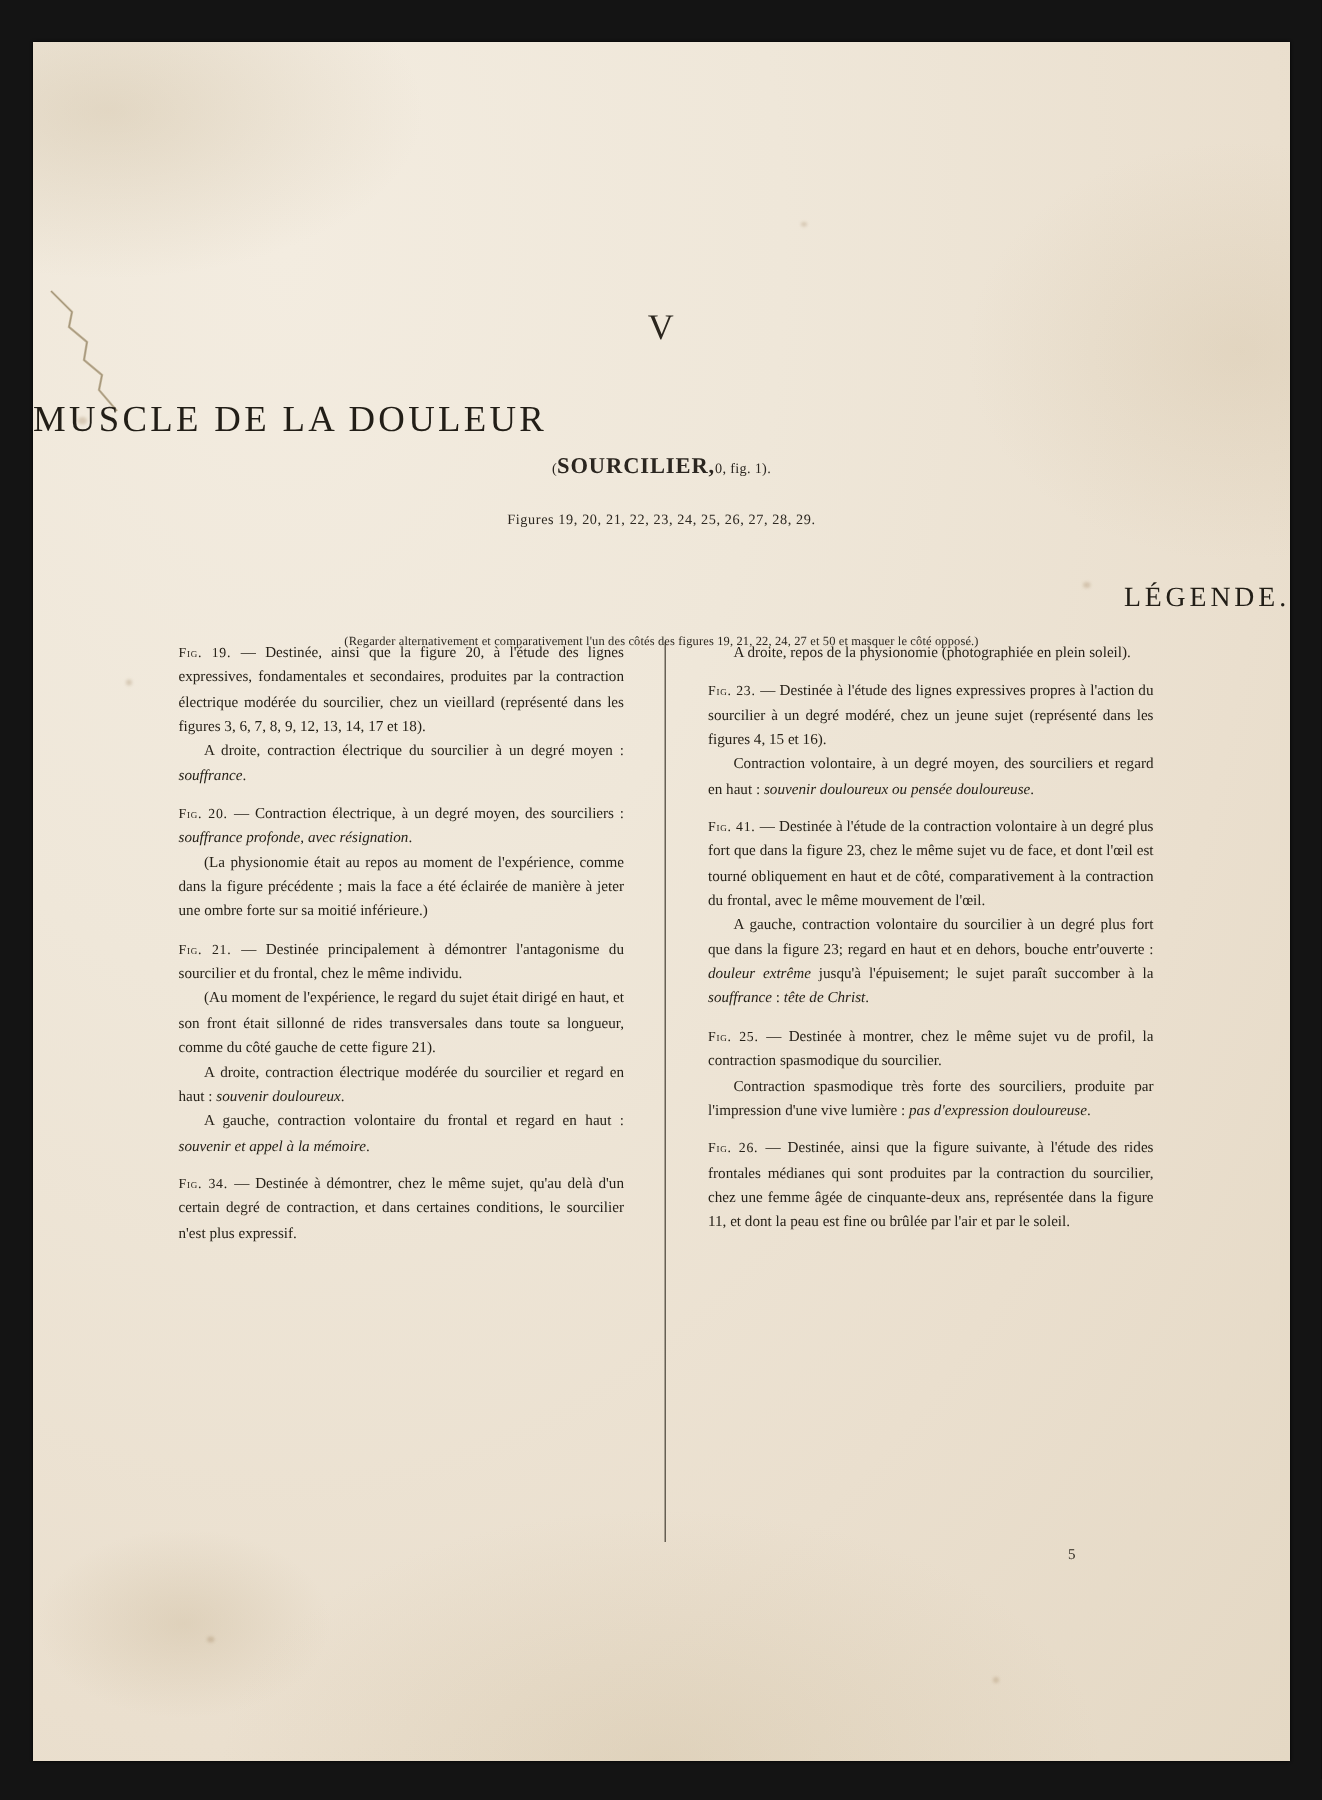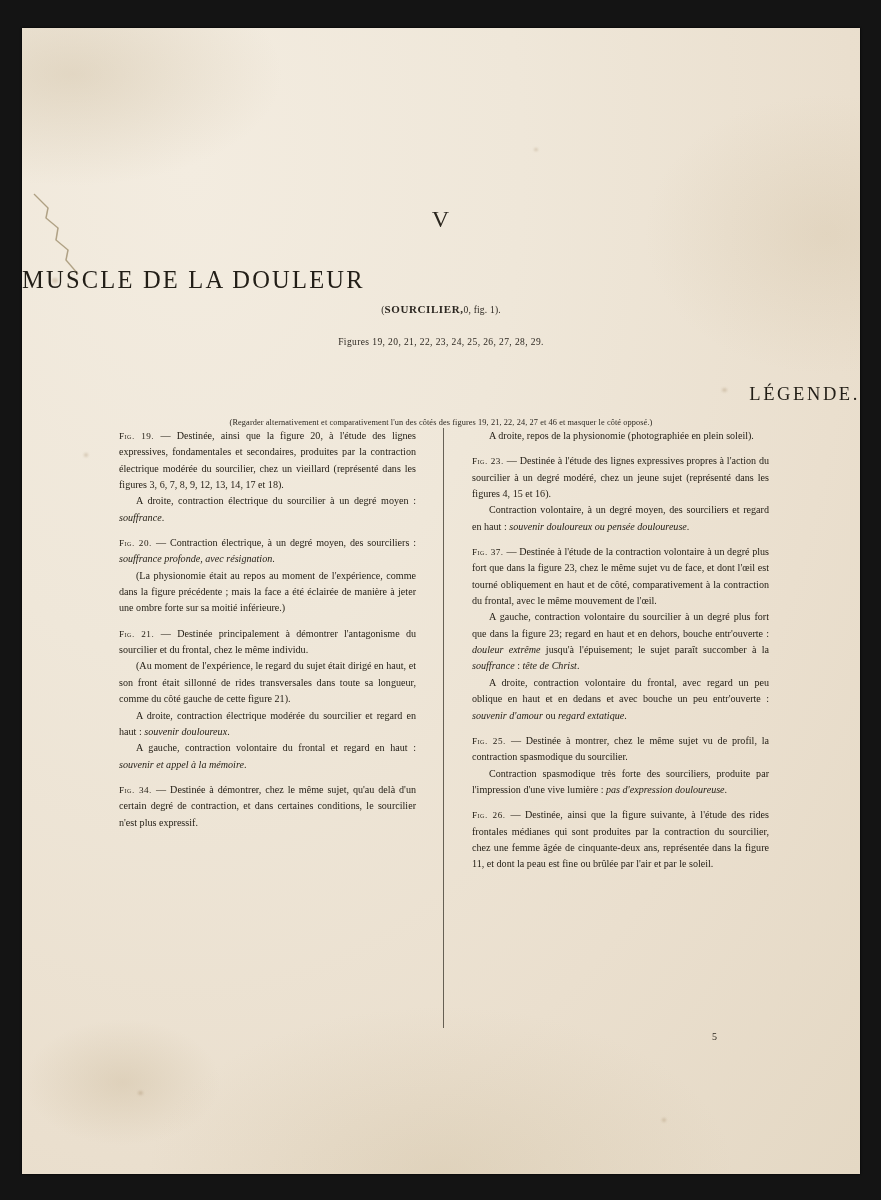--- a/index.html
+++ b/index.html
@@ -85,21 +85,21 @@
     color: #221e17;
   }
   .subtitle {
     text-align: center;
     font-size: 9.5px;
     margin-top: 9px;
     letter-spacing: 0.2px;
     color: #2b2620;
   }
   .subtitle .sc {
-    font-size: 11px;
+    font-size: 15px;
     font-weight: bold;
     letter-spacing: 0.6px;
   }
   .figline {
     text-align: center;
     font-size: 9.5px;
     margin-top: 22px;
     letter-spacing: 0.4px;
     color: #2c2720;
   }
@@ -189,21 +189,21 @@
       <div class="title">MUSCLE DE LA DOULEUR</div>
 
       <div class="subtitle">
         <span>(</span><span class="sc">SOURCILIER,</span><span>0, fig. 1).</span>
       </div>
 
       <div class="figline">Figures 19, 20, 21, 22, 23, 24, 25, 26, 27, 28, 29.</div>
 
       <div class="legende">LÉGENDE.</div>
 
-      <div class="legende-note">(Regarder alternativement et comparativement l'un des côtés des figures 19, 21, 22, 24, 27 et 46 et masquer le côté opposé.)</div>
+      <div class="legende-note">(Regarder alternativement et comparativement l'un des côtés des figures 19, 21, 22, 24, 27 et 50 et masquer le côté opposé.)</div>
 
       <div id="cols">
         <div class="divider"></div>
         <div class="col" id="col-left">
             <div class="entry">
               <p><span class="fignum">Fig. 19. </span><span>— Destinée, ainsi que la figure 20, à l'étude des lignes expressives, fondamentales et secondaires, produites par la contraction électrique modérée du sourcilier, chez un vieillard (représenté dans les figures 3, 6, 7, 8, 9, 12, 13, 14, 17 et 18).</span></p>
               <p class="ind">A droite, contraction électrique du sourcilier à un degré moyen : <em>souffrance</em>.</p>
             </div>
             <div class="entry">
               <p><span class="fignum">Fig. 20. </span><span>— Contraction électrique, à un degré moyen, des sourciliers : <em><em>souffrance</em> profonde, avec résignation</em>.</span></p>
@@ -221,23 +221,22 @@
           </div>
         <div class="col" id="col-right">
             <div class="entry">
               <p class="ind">A droite, repos de la physionomie (photographiée en plein soleil).</p>
             </div>
             <div class="entry">
               <p><span class="fignum">Fig. 23. </span><span>— Destinée à l'étude des lignes expressives propres à l'action du sourcilier à un degré modéré, chez un jeune sujet (représenté dans les figures 4, 15 et 16).</span></p>
               <p class="ind">Contraction volontaire, à un degré moyen, des sourciliers et regard en haut : <em><em>souvenir douloureux</em> ou pensée douloureuse</em>.</p>
             </div>
             <div class="entry">
-              <p><span class="fignum">Fig. 37. </span><span>— Destinée à l'étude de la contraction volontaire à un degré plus fort que dans la figure 23, chez le même sujet vu de face, et dont l'œil est tourné obliquement en haut et de côté, comparativement à la contraction du frontal, avec le même mouvement de l'œil.</span></p>
+              <p><span class="fignum">Fig. 41. </span><span>— Destinée à l'étude de la contraction volontaire à un degré plus fort que dans la figure 23, chez le même sujet vu de face, et dont l'œil est tourné obliquement en haut et de côté, comparativement à la contraction du frontal, avec le même mouvement de l'œil.</span></p>
               <p class="ind">A gauche, contraction volontaire du sourcilier à un degré plus fort que dans la figure 23; regard en haut et en dehors, bouche entr'ouverte : <em>douleur extrême</em> jusqu'à l'épuisement; le sujet paraît succomber à la <em>souffrance</em> : <em>tête de Christ</em>.</p>
-              <p class="ind">A droite, contraction volontaire du frontal, avec regard un peu oblique en haut et en dedans et avec bouche un peu entr'ouverte : <em>souvenir d'amour</em> ou <em>regard extatique</em>.</p>
             </div>
             <div class="entry">
               <p><span class="fignum">Fig. 25. </span><span>— Destinée à montrer, chez le même sujet vu de profil, la contraction spasmodique du sourcilier.</span></p>
               <p class="ind">Contraction spasmodique très forte des sourciliers, produite par l'impression d'une vive lumière : <em>pas d'expression douloureuse</em>.</p>
             </div>
             <div class="entry">
               <p><span class="fignum">Fig. 26. </span><span>— Destinée, ainsi que la figure suivante, à l'étude des rides frontales médianes qui sont produites par la contraction du sourcilier, chez une femme âgée de cinquante-deux ans, représentée dans la figure 11, et dont la peau est fine ou brûlée par l'air et par le soleil.</span></p>
             </div>
           </div>
       </div>

